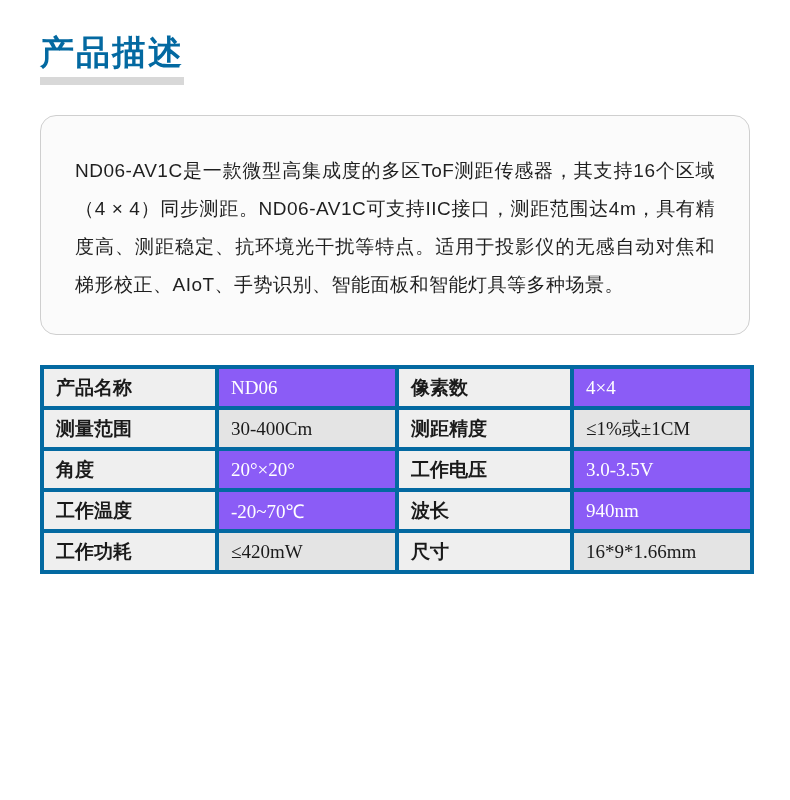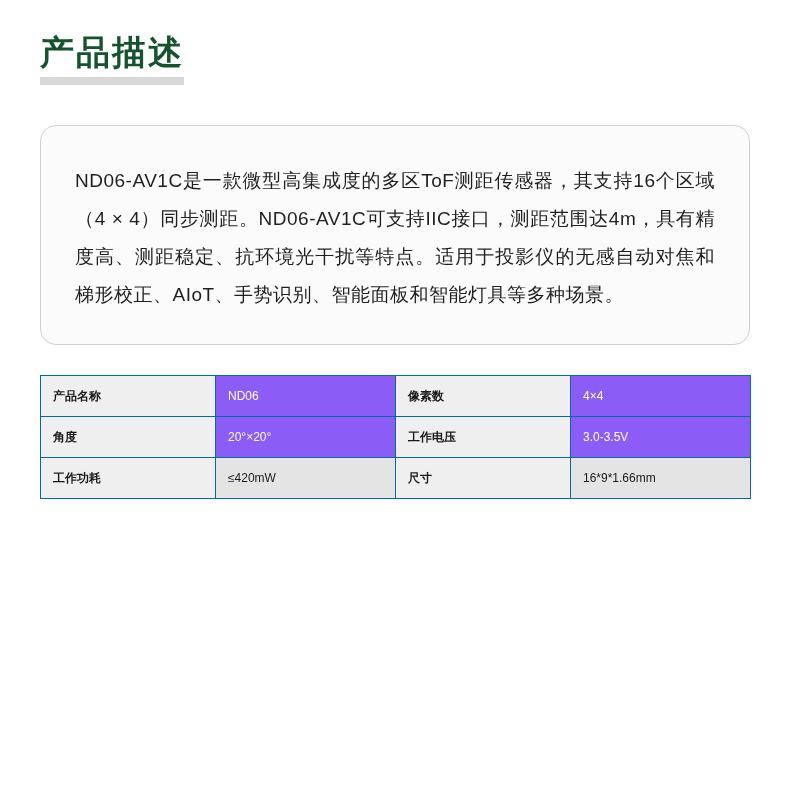--- a/index.html
+++ b/index.html
@@ -22,40 +22,40 @@
     padding: 0 40px;
   }
 
   
   .section-heading {
     position: relative;
     display: inline-block;
     font-size: 34px;
     font-weight: bold;
     letter-spacing: 2px;
-    color: #14532d;
+    color: #0369a1;
     line-height: 1.1;
   }
   .section-heading .underline {
     display: block;
     height: 8px;
     background: #d8d8d8;
     margin-top: 6px;
     width: 100%;
   }
   #heading-desc-wrap {
     padding-top: 34px;
   }
   #heading-params-wrap {
     padding-top: 22px;
   }
 
   
   .desc-box {
-    margin-top: 40px;
+    margin-top: 30px;
     border: 1px solid #cfcfcf;
     border-radius: 16px;
     background: #fbfbfb;
     padding: 36px 34px 30px 34px;
     box-sizing: border-box;
     width: 710px;
   }
   .desc-text {
     font-size: 19px;
     line-height: 38px;
@@ -66,25 +66,26 @@
 
   
   .param-table {
     margin-top: 30px;
     width: 710px;
     border-collapse: collapse;
     table-layout: fixed;
   }
   .param-table td {
     height: 41px;
-    font-size: 12px;
+    font-size: 19px;
     padding: 0 12px;
     box-sizing: border-box;
-    border: 1px solid #0369a1;
+    border: 4px solid #0369a1;
     vertical-align: middle;
+    font-family: Liberation Serif, serif;
   }
   .cell-label {
     background: #efefef;
     color: #1a1a1a;
     font-weight: bold;
     width: 175px;
   }
   .cell-value-dark {
     background: #8b5cf6;
     color: #ffffff;
@@ -119,24 +120,36 @@
 
   <table class="param-table">
     <tbody>
       <tr>
         <td class="cell-label">产品名称</td>
         <td class="cell-value-dark">ND06</td>
         <td class="cell-label">像素数</td>
         <td class="cell-value-dark">4×4</td>
       </tr>
       <tr>
+        <td class="cell-label">测量范围</td>
+        <td class="cell-value-light">30-400Cm</td>
+        <td class="cell-label">测距精度</td>
+        <td class="cell-value-light">≤1%或±1CM</td>
+      </tr>
+      <tr>
         <td class="cell-label">角度</td>
         <td class="cell-value-dark">20°×20°</td>
         <td class="cell-label">工作电压</td>
         <td class="cell-value-dark">3.0-3.5V</td>
+      </tr>
+      <tr>
+        <td class="cell-label">工作温度</td>
+        <td class="cell-value-dark">-20~70℃</td>
+        <td class="cell-label">波长</td>
+        <td class="cell-value-dark">940nm</td>
       </tr>
       <tr>
         <td class="cell-label">工作功耗</td>
         <td class="cell-value-light">≤420mW</td>
         <td class="cell-label">尺寸</td>
         <td class="cell-value-light">16*9*1.66mm</td>
       </tr>
     </tbody>
   </table>
 

